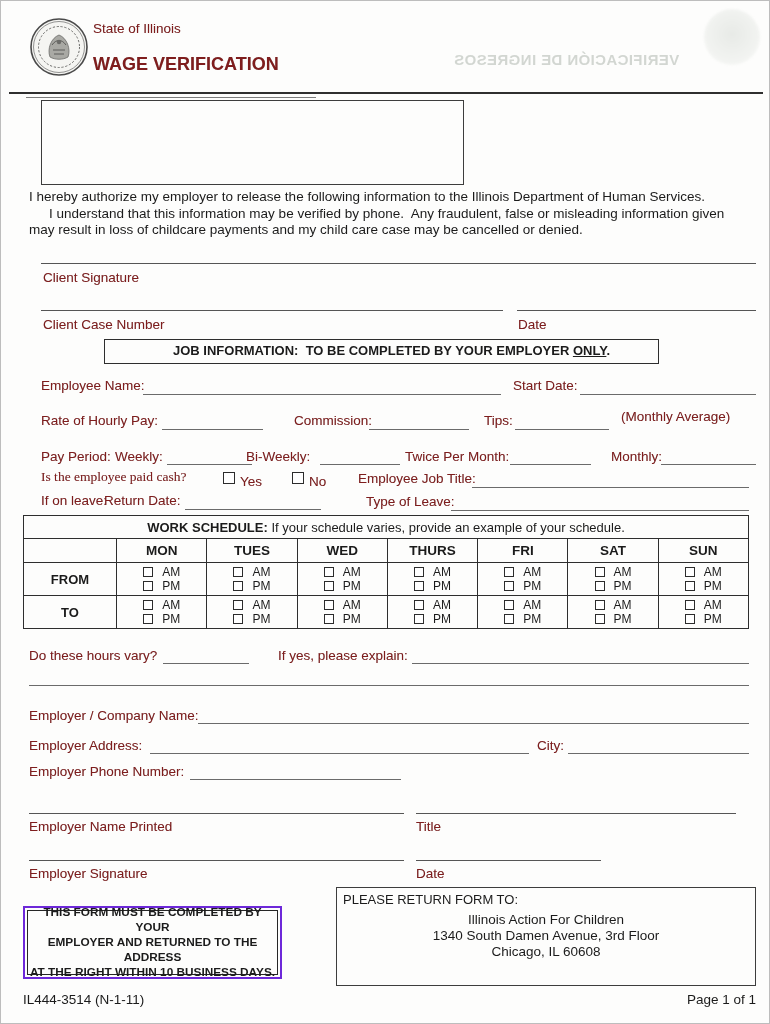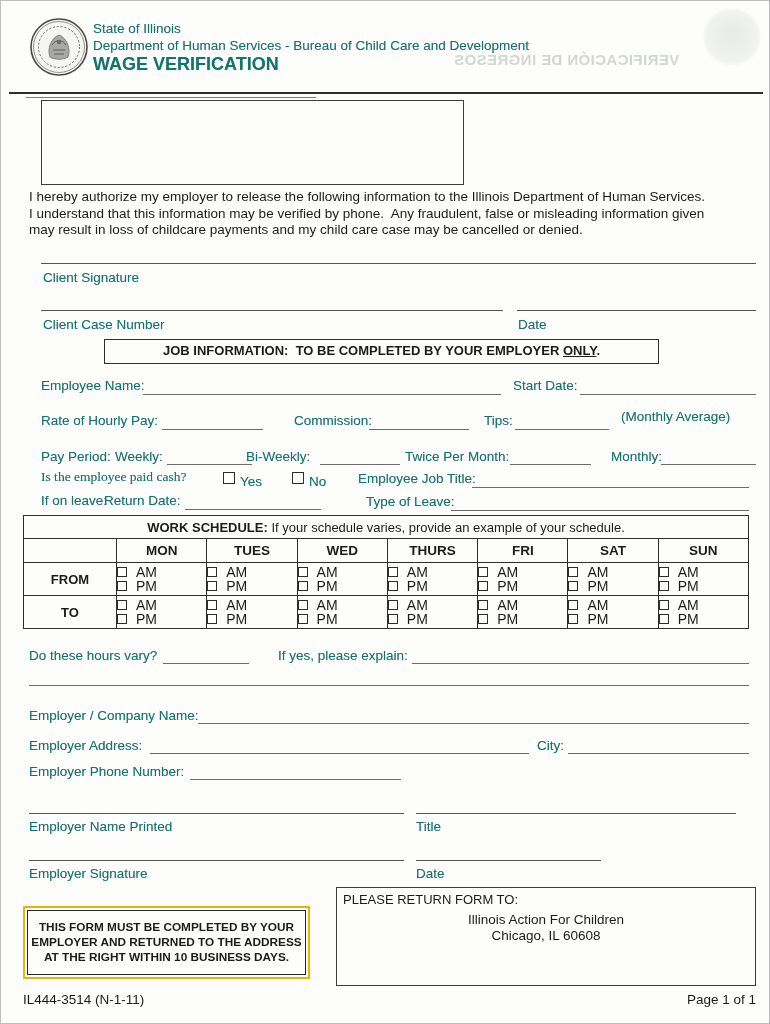--- a/index.html
+++ b/index.html
@@ -2,51 +2,51 @@
 <html><head>
 <meta charset="utf-8">
 <style>
   html,body { margin:0; padding:0; background:#e8e8e8; }
   .page {
     position:relative; width:770px; height:1024px; margin:0 auto;
     background:#fdfdfc; border:1px solid #bdbdbd; box-sizing:border-box;
     font-family:"Liberation Sans","DejaVu Sans",sans-serif; color:#1b1b1b;
     overflow:hidden;
   }
-  .lbl { position:absolute; font-size:13.5px; line-height:15px; white-space:pre; color:#0f766e;
+  .lbl { position:absolute; font-size:13.5px; line-height:15px; white-space:pre; color:#7f1d1d;
          text-shadow:0 0 .5px rgba(70,70,70,.35); }
   .b { font-weight:bold; }
   .fline { position:absolute; height:0; border-bottom:1.5px solid #6b6b6b; }
   .rule { position:absolute; background:#2f2f2f; }
   .box { position:absolute; border:1.5px solid #3d3d3d; box-sizing:border-box; background:transparent; }
   .cb { display:inline-block; width:10px; height:10px; border:1.4px solid #2c2c2c; background:#fff;
         vertical-align:-1px; box-sizing:border-box; }
   .cb-abs { position:absolute; width:12px; height:12px; border:1.4px solid #2c2c2c; background:#fff; box-sizing:border-box; }
   .u { text-decoration:underline; }
-  .prewrap { white-space:pre-wrap; }
+  .prewrap { white-space:pre-wrap;margin-left:20px; }
   
   .para { position:absolute; left:28px; top:188px; width:716px; font-size:13.5px; line-height:16.5px; }
   
   #schedule { position:absolute; left:22px; top:514px; width:726px; border-collapse:collapse;
               table-layout:fixed; }
   #schedule td, #schedule th { border:1.3px solid #2e2e2e; padding:0; box-sizing:border-box; }
   #schedule .titlecell { height:23px; text-align:center; font-size:13px; vertical-align:middle; }
   #schedule th { height:24px; font-size:13.5px; font-weight:bold; text-align:center; vertical-align:middle; }
   #schedule .rowhead { font-weight:bold; font-size:13px; text-align:center; vertical-align:middle; }
   #schedule .sc { height:33px; vertical-align:middle; }
-  .cbrow { display:flex; align-items:center; gap:9px; height:14px;
-           font-size:14px; line-height:11px; }
+  .cbrow { display:flex; align-items:center; justify-content:center; gap:9px; height:14px;
+           font-size:12px; line-height:11px; }
   .cbrow .cbl { width:18px; text-align:left; }
   
   .return-box { position:absolute; left:335px; top:886px; width:420px; height:99px;
                 border:1.5px solid #3d3d3d; box-sizing:border-box; }
   .return-header { font-size:13px; padding:4px 0 0 6px; }
   .return-addr { text-align:center; font-size:13.5px; line-height:16px; margin-top:5px; }
-  .notice-box { position:absolute; left:22px; top:905px; width:287px; height:73px;
-                border:2px solid #eab308; box-sizing:border-box; }
+  .notice-box { position:absolute; left:22px; top:905px; width:259px; height:73px;
+                border:2px solid #6d28d9; box-sizing:border-box; }
   .notice-inner { position:absolute; left:2px; top:2px; right:2px; bottom:2px;
                   border:1px solid #262626; display:flex; flex-direction:column;
                   align-items:center; justify-content:center; }
   .notice-inner div { font-size:11.8px; font-weight:bold; line-height:15px; text-align:center; }
   
   .ghost-title { position:absolute; left:418px; top:50px; width:295px; text-align:center;
                  transform:scaleX(-1); font-weight:bold; font-size:15px; letter-spacing:.4px;
                  color:#9fa89f; opacity:.45; filter:blur(.5px); }
   .ghost-seal { position:absolute; left:703px; top:8px; width:56px; height:56px; border-radius:50%;
                 background:radial-gradient(circle at 50% 45%, #c9cfc8 0%, #dfe3de 55%, #f2f3f0 100%);
@@ -64,21 +64,20 @@
     <circle r="25.5" fill="none" stroke="#7a7a78" stroke-width="0.8"></circle>
     <circle r="20.5" fill="none" stroke="#6e6e6c" stroke-width="1" stroke-dasharray="2.2,1.7"></circle>
     <path d="M -9,10 C -12,2 -8,-9 0,-12 C 8,-9 12,2 9,10 C 4,13 -4,13 -9,10 Z" fill="#a9a9a4" stroke="#6b6b68" stroke-width="0.8"></path>
     <path d="M -7,-2 C -3,-8 3,-8 7,-2 M -6,3 L 6,3 M -5,7 L 5,7" fill="none" stroke="#5d5d5a" stroke-width="1"></path>
     <circle r="2.2" cy="-5" fill="#6b6b68"></circle>
   </svg>
   <div class="ghost-seal"></div>
   <div class="ghost-title">VERIFICACIÓN DE INGRESOS</div>
 
   <div class="lbl" style="left:92px; top:20px;">State of Illinois</div>
-  <div class="lbl" style="left:92px; top:37px;">Department of Human Services - Bureau of Child Care and Development</div>
   <div class="lbl b" style="left:92px; top:56px; font-size:18px;">WAGE VERIFICATION</div>
   <div class="rule" style="left:8px; top:91px; width:754px; height:2.4px;"></div>
   <div class="rule" style="left:25px; top:96px; width:290px; height:1.2px; background:#7b7b7b;"></div>
 
   <div class="box" style="left:40px; top:99px; width:423px; height:85px;"></div>
 
   <div class="para">
     <div>I hereby authorize my employer to release the following information to the Illinois Department of Human Services.</div>
     <div class="prewrap">I understand that this information may be verified by phone.  Any fraudulent, false or misleading information given</div>
     <div>may result in loss of childcare payments and my child care case may be cancelled or denied.</div>
@@ -336,20 +335,21 @@
 
   <div class="fline" style="left:28px; top:859px; width:375px; border-color:#555;"></div>
   <div class="lbl" style="left:28px; top:865px;">Employer Signature</div>
   <div class="fline" style="left:415px; top:859px; width:185px; border-color:#555;"></div>
   <div class="lbl" style="left:415px; top:865px;">Date</div>
 
   <div class="return-box">
     <div class="return-header">PLEASE RETURN FORM TO:</div>
     <div class="return-addr">
       <div>Illinois Action For Children</div>
+      <div>1340 South Damen Avenue, 3rd Floor</div>
       <div>Chicago, IL 60608</div>
     </div>
   </div>
 
   <div class="notice-box">
     <div class="notice-inner">
       <div>THIS FORM MUST BE COMPLETED BY YOUR</div>
       <div>EMPLOYER AND RETURNED TO THE ADDRESS</div>
       <div>AT THE RIGHT WITHIN 10 BUSINESS DAYS.</div>
     </div>

